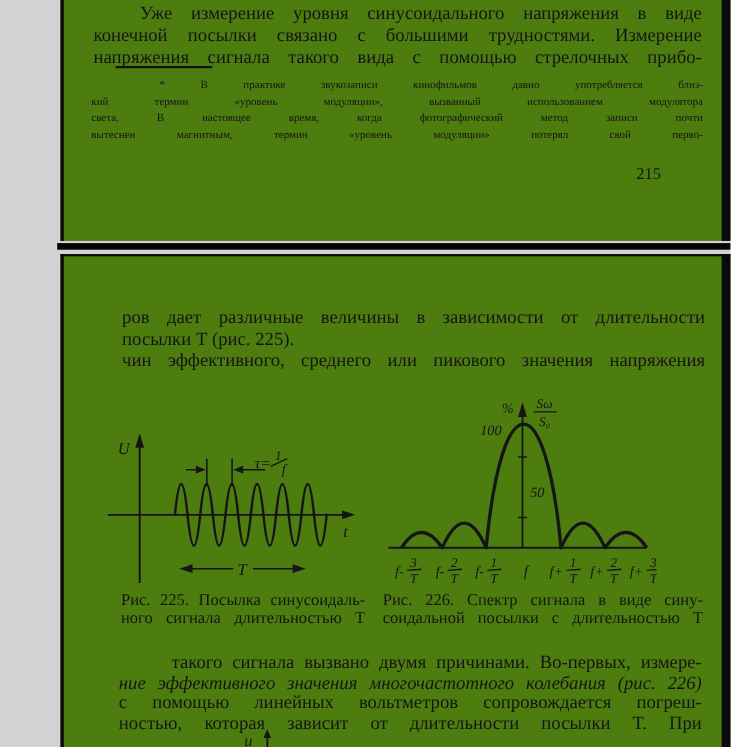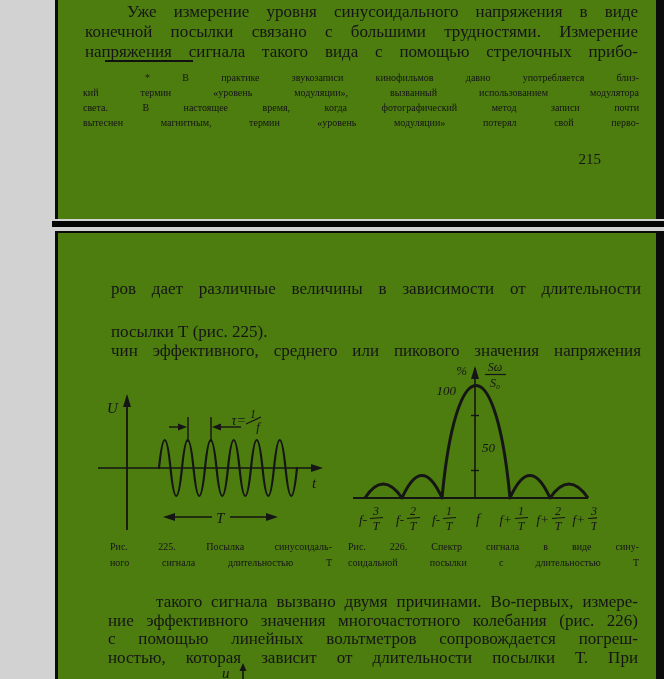--- a/index.html
+++ b/index.html
@@ -4,21 +4,21 @@
 <style>
   html,body{margin:0;padding:0;}
   .stage{position:relative;width:669px;height:679px;background:#d2d2d2;overflow:hidden;
          font-family:"Liberation Serif",serif;color:#151515;}
   .abs{position:absolute;}
   .page{background:#4d7c0f;box-sizing:border-box;}
   .jl{text-align:justify;text-align-last:justify;}
   .ll{text-align:left;}
   .body-line{font-size:17px;line-height:20px;}
   .fn-line{font-size:10px;line-height:15px;}
-  .cap-line{font-size:10px;line-height:15.5px;font-family:Liberation Serif, serif;}
+  .cap-line{font-size:15px;line-height:15.5px;font-family:Liberation Serif, serif;}
   .ind42{text-indent:42px;}
   .ind62{text-indent:62px;}
   .ind16{text-indent:16px;}
   .pagenum{font-size:15px;text-align:right;}
   svg text{fill:#151515;font-family:"Liberation Serif",serif;font-style:italic;}
   svg .stroke{stroke:#151515;fill:none;}
   svg .fillk{fill:#151515;stroke:none;}
 </style>
 </head>
 <body>
@@ -48,21 +48,21 @@
     <div class="abs pagenum" style="left:27px;top:139px;width:516px;margin-top:12px;">215</div>
   </div>
 
   <div class="abs" style="left:52px;top:221px;width:612px;height:6px;background:#050505;"></div>
 
   <div class="abs page" style="left:55px;top:231px;width:609px;height:450px;
        border-left:3px solid #0a0a0a;border-top:2px solid #0a0a0a;border-right:8px solid #0a0a0a;">
 
     <div class="abs" style="left:53px;top:46px;width:530px;">
       <div class="body-line jl" style="line-height:19.5px;">ров дает различные величины в зависимости от длительности</div>
-      <div class="body-line ll" style="line-height:19.5px;margin-top:23px;">посылки Т (рис. 225).</div>
+      <div class="body-line ll" style="line-height:19.5px;">посылки Т (рис. 225).</div>
       <div class="body-line jl" style="line-height:19.5px;">чин эффективного, среднего или пикового значения напряжения</div>
     </div>
 
     <svg class="abs" style="left:32px;top:152px;" width="245" height="152" viewBox="0 0 245 152">
       <line class="stroke" x1="37" y1="145" x2="37" y2="12" stroke-width="1.8"></line>
       <polygon class="fillk" points="33,22 37,9 41,22"></polygon>
       <text x="17" y="28" font-size="15">U</text>
 
       <line class="stroke" x1="8" y1="83" x2="230" y2="83" stroke-width="1.6"></line>
       <polygon class="fillk" points="221,79 233,83 221,87"></polygon>
@@ -139,21 +139,21 @@
       <div class="cap-line jl">Рис. 225. Посылка синусоидаль-</div>
       <div class="cap-line jl">ного сигнала длительностью Т</div>
     </div>
     <div class="abs" style="left:290px;top:306px;width:291px;">
       <div class="cap-line jl">Рис. 226. Спектр сигнала в виде сину-</div>
       <div class="cap-line jl">соидальной посылки с длительностью Т</div>
     </div>
 
     <div class="abs" style="left:50px;top:360px;width:530px;">
       <div class="body-line jl" style="line-height:18.5px;margin-left:48px;">такого сигнала вызвано двумя причинами. Во-первых, измере-</div>
-      <div class="body-line jl" style="line-height:18.5px;">ние эффективного значения многочастотного колебания (рис. 226)</div>
+      <div class="body-line jl" style="line-height:18.5px;font-style:italic;">ние эффективного значения многочастотного колебания (рис. 226)</div>
       <div class="body-line jl" style="line-height:18.5px;">с помощью линейных вольтметров сопровождается погреш-</div>
       <div class="body-line jl" style="line-height:18.5px;">ностью, которая зависит от длительности посылки Т. При</div>
     </div>
 
     <div class="abs" style="left:164px;top:430px;width:40px;height:18px;">
       <span style="font-style:italic;font-size:15px;">и</span>
       <svg width="10" height="18" style="vertical-align:-3px;margin-left:5px;">
         <line x1="4" y1="18" x2="4" y2="4" stroke="#151515" stroke-width="1.6"></line>
         <polygon points="0.5,8 4,0 7.5,8" fill="#151515"></polygon>
       </svg>

